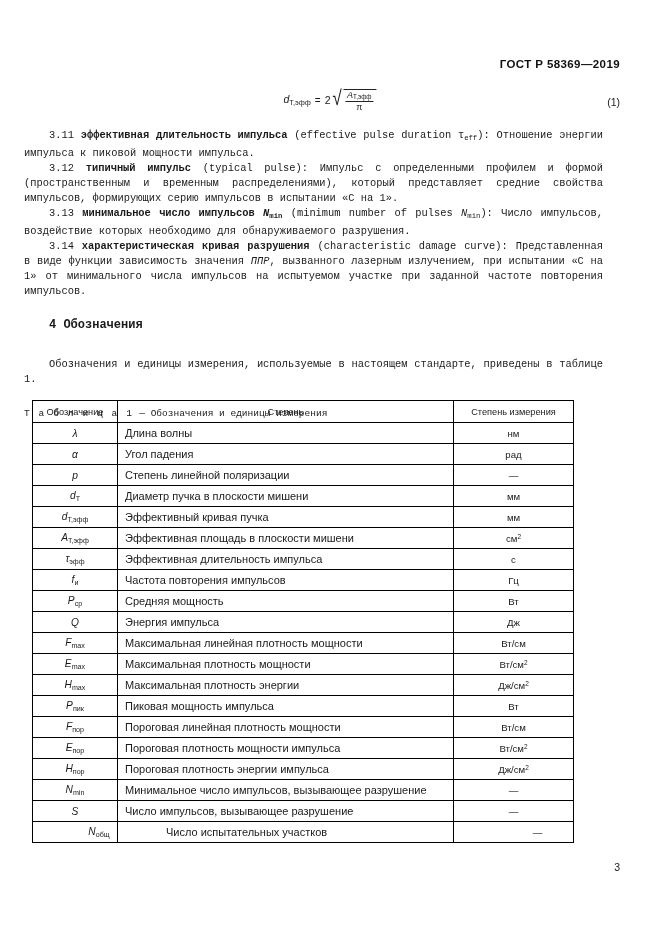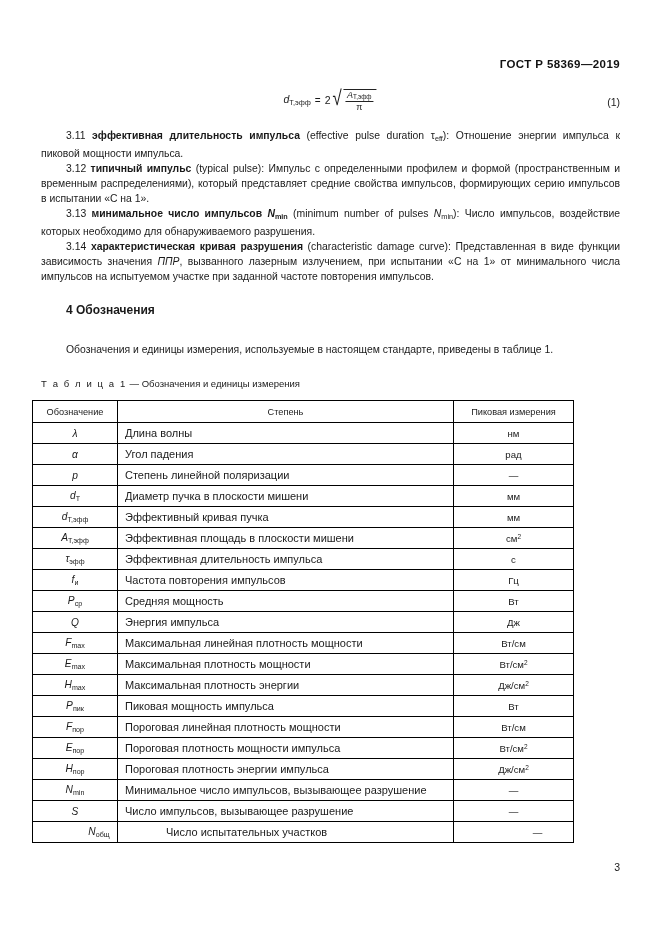--- a/index.html
+++ b/index.html
@@ -102,23 +102,24 @@
   .eqnum {
     position: absolute;
     right: 0;
     top: 8px;
     font-size: 10.5px;
   }
 
   
   .body {
     position: absolute;
-    left: 41px;
+    left: 24px;
     top: 128px;
     width: 579px;
+    font-family: Liberation Mono, monospace;
   }
   p.para {
     margin: 0;
     font-size: 10.4px;
     line-height: 15.1px;
     text-align: justify;
     text-indent: 25px;
     color: #1a1a1a;
   }
   p.para b { font-weight: bold; }
@@ -244,21 +245,21 @@
   <table class="gost">
     <colgroup>
       <col class="w1">
         <col class="w2">
         <col class="w3">
     </colgroup>
     <thead>
       <tr>
         <th>Обозначение</th>
         <th class="c-term">Степень</th>
-        <th>Пиковая измерения</th>
+        <th>Степень измерения</th>
       </tr>
     </thead>
     <tbody id="tbody">
         <tr>
           <td class="c-sym"><span>λ</span></td>
           <td class="c-term">Длина волны</td>
           <td class="c-unit"><span>нм</span></td>
         </tr>
         <tr>
           <td class="c-sym"><span>α</span></td>

